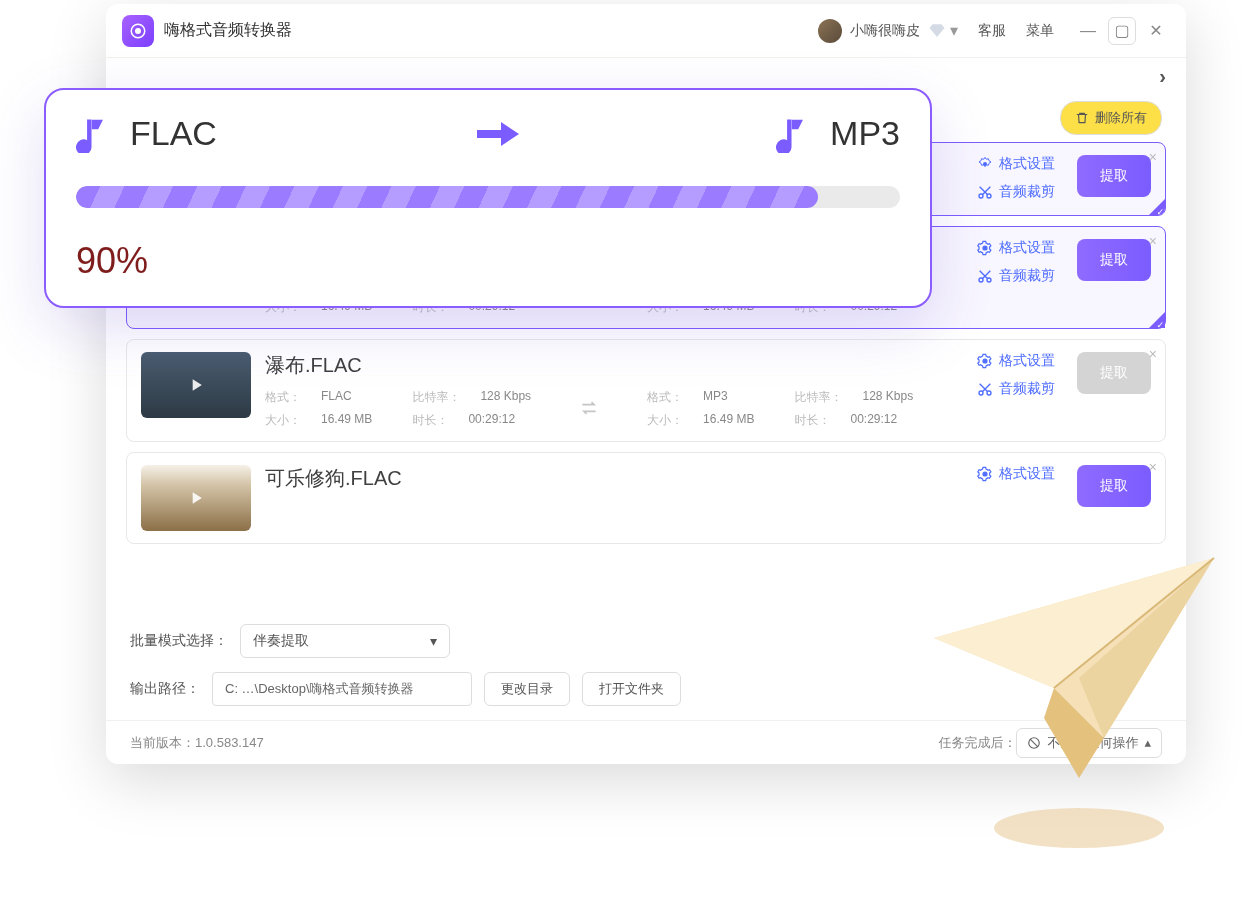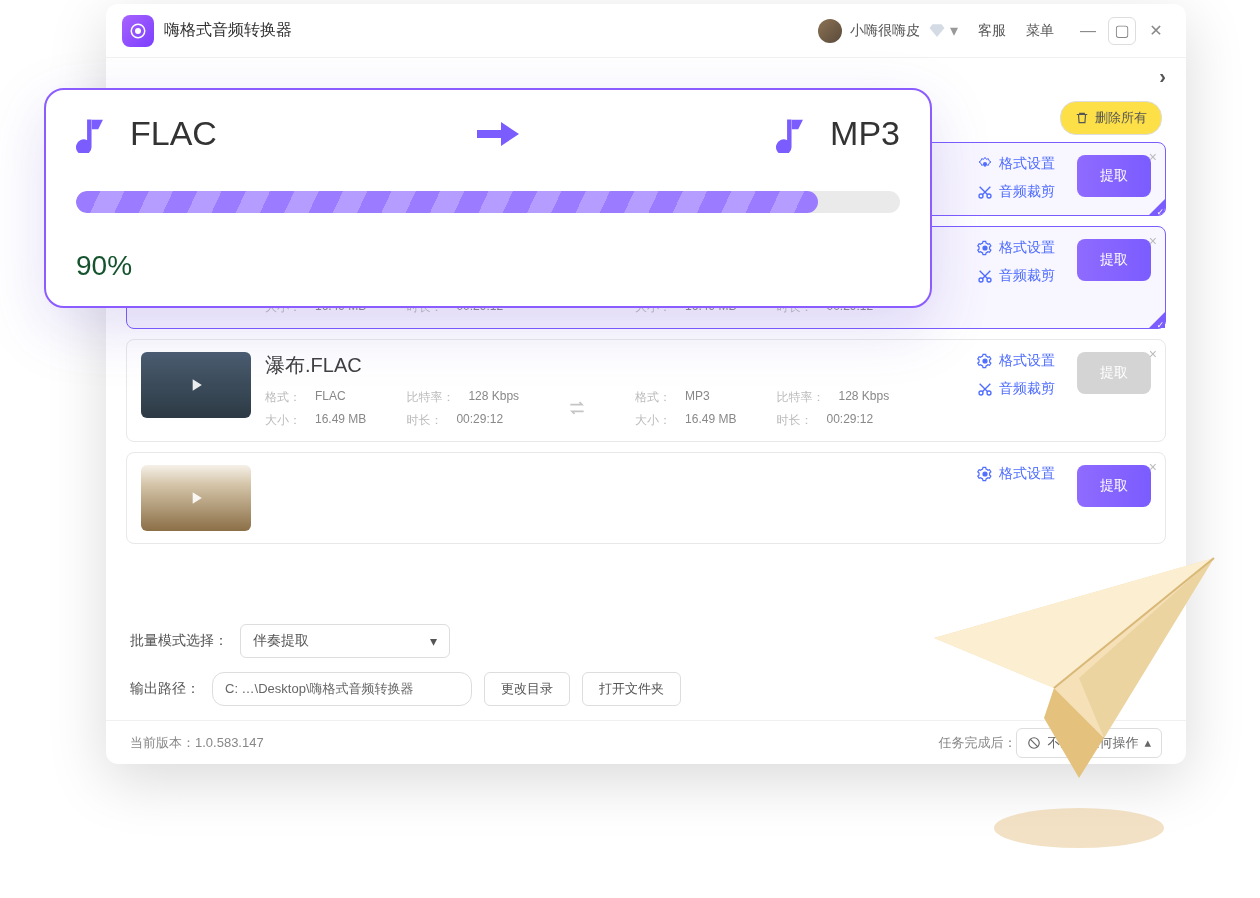--- a/index.html
+++ b/index.html
@@ -30,53 +30,53 @@
 .thumb{width:110px;height:66px;border-radius:6px;background:#999;position:relative;flex-shrink:0;overflow:hidden}
 .thumb .play{position:absolute;left:50%;top:50%;transform:translate(-50%,-50%);color:#fff;opacity:.9}
 .t1{background:linear-gradient(180deg,#aaccee 0%,#4a6f8f 60%,#2d3d4d 100%)}
 .t2{background:linear-gradient(180deg,#d8e4ee 0%,#889db0 50%,#3a5265 100%)}
 .t3{background:linear-gradient(180deg,#4a5d6f 0%,#2d3a45 100%)}
 .t4{background:linear-gradient(180deg,#f5f0e8 0%,#d4c4a8 30%,#8b6f47 100%)}
 .file-meta{flex:1;min-width:0}
 .file-name{font-size:20px;color:#404040;margin-bottom:10px}
 .meta-grid{display:flex;gap:40px;font-size:12px;color:#999}
 .meta-col{display:flex;flex-direction:column;gap:6px}
-.meta-line{display:flex;gap:14px}
+.meta-line{display:flex;gap:20px}
 .meta-k{color:#bbb}
 .meta-v{color:#888}
 .swap-icon{align-self:center;color:#c5c5c5;margin:0 8px}
 .file-actions{display:flex;align-items:flex-start;gap:22px;margin-left:auto}
 .action-links{display:flex;flex-direction:column;gap:10px}
 .action-link{display:flex;align-items:center;gap:6px;color:#4f6dff;font-size:14px;cursor:pointer}
 .action-link svg{width:16px;height:16px}
 .extract-btn{width:74px;height:42px;border:none;border-radius:8px;background:linear-gradient(90deg,#8f6bff,#7b5cff);color:#fff;font-size:14px;cursor:pointer}
 .extract-btn:disabled{background:#d4d4d4;color:#fff}
 .close-x{position:absolute;right:8px;top:6px;color:#bbb;font-size:14px;cursor:pointer}
 .select-all-bar{padding:10px 24px;display:flex;align-items:center;gap:8px;font-size:14px;color:#555;background:#fff}
 .chk{width:16px;height:16px;border:1.5px solid #7b5cff;border-radius:3px;cursor:pointer}
 .bottom-bar{padding:14px 24px;display:flex;flex-direction:column;gap:14px}
 .row{display:flex;align-items:center;gap:12px;font-size:14px;color:#555}
 .select-box{height:34px;min-width:210px;padding:0 12px;border:1px solid #ddd;border-radius:6px;display:flex;align-items:center;justify-content:space-between;background:#fff;cursor:pointer}
-.path-box{height:34px;min-width:260px;padding:0 12px;border:1px solid #ddd;border-radius:12px;display:flex;align-items:center;background:#fff;font-size:13px;color:#666}
+.path-box{height:34px;min-width:260px;padding:0 12px;border:1px solid #ddd;border-radius:4px;display:flex;align-items:center;background:#fff;font-size:13px;color:#666}
 .small-btn{height:34px;padding:0 16px;border:1px solid #ddd;border-radius:6px;background:#fff;font-size:13px;color:#555;cursor:pointer}
 .footer{height:44px;display:flex;align-items:center;padding:0 24px;font-size:13px;color:#888;border-top:1px solid #f0f0f0}
 .footer .spacer{flex:1}
 .footer-select{height:30px;padding:0 10px;border:1px solid #ddd;border-radius:6px;display:flex;align-items:center;gap:6px;background:#fff;font-size:13px;color:#666}
 
 .convert-card{position:absolute;left:44px;top:88px;width:888px;height:220px;background:#fff;border:2px solid #8b5cff;border-radius:20px;box-shadow:0 20px 60px rgba(100,70,200,.18);padding:24px 30px;display:flex;flex-direction:column;justify-content:space-between;z-index:10}
 .convert-top{display:flex;align-items:center;justify-content:space-between}
 .fmt{display:flex;align-items:center;gap:16px}
 .note-icon{width:38px;height:38px;color:#7b5cff}
 .fmt-label{font-size:34px;color:#333;font-weight:500}
 .arrow-big{color:#7b5cff}
 .progress-wrap{height:22px;background:#eaeaea;border-radius:11px;overflow:hidden;position:relative}
 .progress-fill{height:100%;background:repeating-linear-gradient(115deg,#9b7bff 0 22px,#b49dff 22px 44px);border-radius:11px}
 .convert-bot{display:flex;align-items:center;justify-content:space-between}
 .status-text{font-size:26px;color:#555}
-.pct-text{font-size:28px;color:#14532d}
+.pct-text{font-size:36px;color:#7f1d1d}
 
 .plane{position:absolute;right:16px;bottom:40px;width:340px;height:340px;z-index:20;pointer-events:none}
 </style>
 </head>
 <body>
 
 <div class="app-window">
 
   <div class="title-bar">
     <div class="app-icon">
@@ -297,20 +297,24 @@
     </div>
     <span class="close-x">×</span>
     <div class="corner"></div>
         </div>
         <div class="file-item">
     <div class="thumb t4">
       <svg class="play" width="20" height="20" viewBox="0 0 24 24" fill="currentColor">
               <path d="M8 5v14l11-7z"></path>
             </svg>
     </div>
+    <div class="file-meta">
+      <div class="file-name">可乐修狗.FLAC</div>
+
+    </div>
     <div class="file-actions">
       <div class="action-links">
         <div class="action-link">
                 <svg viewBox="0 0 24 24" fill="none" stroke="currentColor" stroke-width="1.8">
                   <circle cx="12" cy="12" r="3" fill="currentColor"></circle>
                   <path d="M19 12a7 7 0 00-.2-1.6l2-1.5-2-3.4-2.3.9a7 7 0 00-2.8-1.6L13 2h-4l-.7 2.8a7 7 0 00-2.8 1.6l-2.3-.9-2 3.4 2 1.5A7 7 0 003 12c0 .5 0 1 .2 1.6l-2 1.5 2 3.4 2.3-.9a7 7 0 002.8 1.6L9 22h4l.7-2.8a7 7 0 002.8-1.6l2.3.9 2-3.4-2-1.5c.1-.5.2-1 .2-1.6z"></path>
                 </svg>
                 <span>格式设置</span>
               </div>
 

